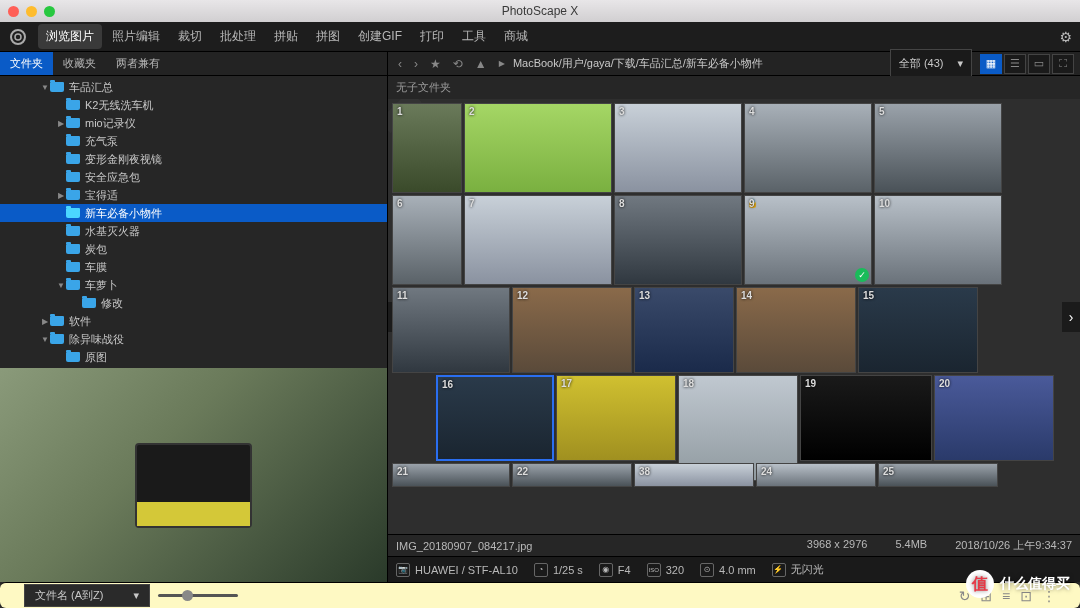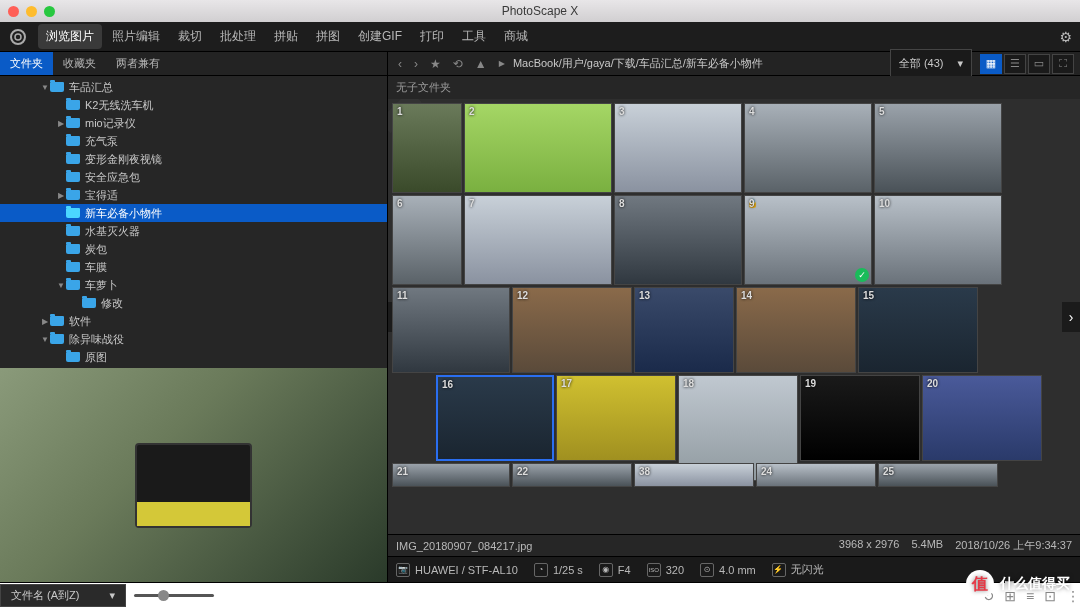--- a/index.html
+++ b/index.html
@@ -64,28 +64,28 @@
     
     .bg1 { background: linear-gradient(#6a7a5a, #3a4a2a); } .bg2 { background: linear-gradient(#a5d665, #7ab040); }
     .bg3 { background: linear-gradient(#c8d0d8, #8a92a0); } .bg4 { background: linear-gradient(#a8b0b8, #5a6268); }
     .bg5 { background: linear-gradient(#9aa2aa, #4a5258); } .bg6 { background: linear-gradient(#b8c0c8, #6a727a); }
     .bg7 { background: linear-gradient(#707880, #303840); } .bg8 { background: linear-gradient(#2a3a4a, #1a2530); }
     .bg9 { background: linear-gradient(#8a6a4a, #5a4a3a); } .bg10 { background: linear-gradient(#3a4a6a, #1a2a4a); }
     .bg11 { background: linear-gradient(#d0c030, #a09020); } .bg12 { background: linear-gradient(#4a5a9a, #2a3a6a); }
     .bg13 { background: linear-gradient(#1a1a1a, #000); } .bg14 { background: linear-gradient(#c0c8d0, #909aa0); }
 
     .info-bar { height: 22px; background: #262626; display: flex; align-items: center; padding: 0 8px; font-size: 11px; color: #b8b8b8; border-top: 1px solid #000; }
-    .info-bar .right { margin-left: auto; display: flex; gap: 12px; }
+    .info-bar .right { margin-left: auto; display: flex; gap: 28px; }
 
     .meta-bar { height: 26px; background: #1a1a1a; display: flex; align-items: center; padding: 0 8px; gap: 16px; font-size: 11px; color: #b8b8b8; border-top: 1px solid #000; }
     .meta-item { display: flex; align-items: center; gap: 5px; }
     .meta-icon { width: 14px; height: 14px; border: 1px solid #666; border-radius: 2px; display: flex; align-items: center; justify-content: center; font-size: 8px; }
 
     
-    .bottom-bar { height: 26px; background: #ffffff; display: flex; align-items: center; padding: 0 0; border-top: 1px solid #000; gap: 8px; }
+    .bottom-bar { height: 26px; background: #fef9c3; display: flex; align-items: center; padding: 0 24px; border-top: 1px solid #000; gap: 8px; border-radius: 6px; }
     .sort-dd { background: #2a2a2a; padding: 3px 10px; font-size: 11px; color: #c8c8c8; border: 1px solid #444; cursor: pointer; display: flex; align-items: center; gap: 30px; }
     .slider-track { width: 80px; height: 3px; background: #555; border-radius: 2px; position: relative; }
     .slider-thumb { position: absolute; left: 30%; top: -4px; width: 11px; height: 11px; background: #888; border-radius: 50%; }
     .bb-right { margin-left: auto; display: flex; gap: 10px; align-items: center; }
     .bb-icon { color: #888; font-size: 14px; }
 
     
     .watermark { position: absolute; right: 10px; bottom: 10px; display: flex; align-items: center; gap: 6px; color: #fff; font-size: 14px; font-weight: 600; text-shadow: 0 0 4px rgba(0,0,0,.5); }
     .wm-circle { width: 28px; height: 28px; border-radius: 50%; background: #fff; color: #e63946; display: flex; align-items: center; justify-content: center; font-size: 16px; font-weight: 700; }
   </style>
@@ -324,21 +324,21 @@
             <span class="num">16</span>
           </div>
           <div class="thumb " style="width: 120px; height: 86px;">
             <div class="thumb-inner bg11"></div>
             <span class="num">17</span>
           </div>
           <div class="thumb " style="width: 120px; height: 106px;">
             <div class="thumb-inner bg14"></div>
             <span class="num">18</span>
           </div>
-          <div class="thumb " style="width: 120px; height: 86px;">
+          <div class="thumb " style="width: 132px; height: 86px;">
             <div class="thumb-inner bg13"></div>
             <span class="num">19</span>
           </div>
           <div class="thumb " style="width: 120px; height: 86px;">
             <div class="thumb-inner bg12"></div>
             <span class="num">20</span>
           </div>
         </div>
         <div class="thumb-row" style="height: 24px;">
           <div class="thumb " style="width: 118px; height: 24px;">

